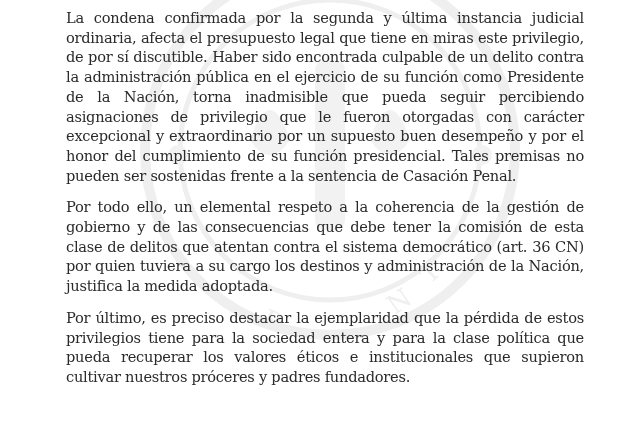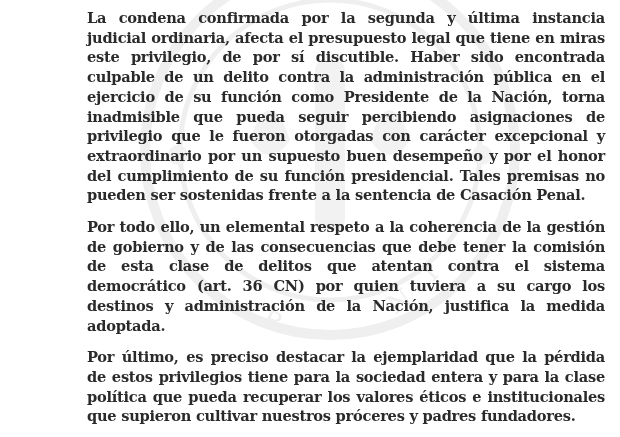--- a/index.html
+++ b/index.html
@@ -5,22 +5,22 @@
   html, body { margin:0; padding:0; }
   body {
     width:620px; height:437px; background:#ffffff; position:relative; overflow:hidden;
     font-family: "DejaVu Serif", "Liberation Serif", serif;
   }
   .watermark {
     position:absolute; left:130px; top:-60px; width:400px; height:420px;
     pointer-events:none;
   }
   .page {
-    position:absolute; left:87px; top:8px; width:518px;
-    color:#2a2a2a; font-size:14.6px; line-height:19.7px;font-weight:bold;
+    position:absolute; left:66px; top:8px; width:518px;
+    color:#2a2a2a; font-size:14.6px; line-height:19.7px;
   }
   .para { margin:0; text-align:justify; letter-spacing:-0.25px; }
   .para + .para { margin-top:12px; }
 </style>
 </head>
 <body>
 
 <svg class="watermark" viewBox="0 0 400 420">
   <g fill="none" stroke="#efefef" stroke-width="10">
     <circle cx="200" cy="210" r="185"></circle>

